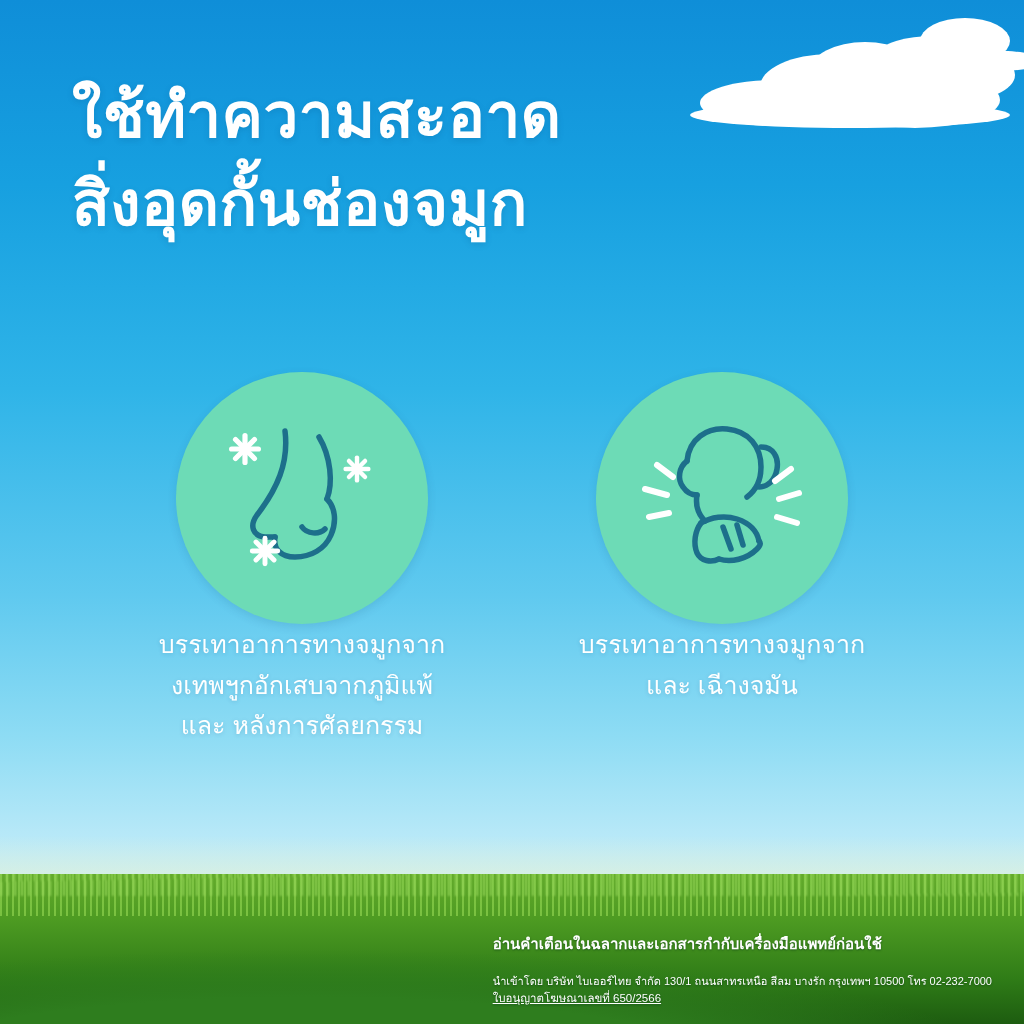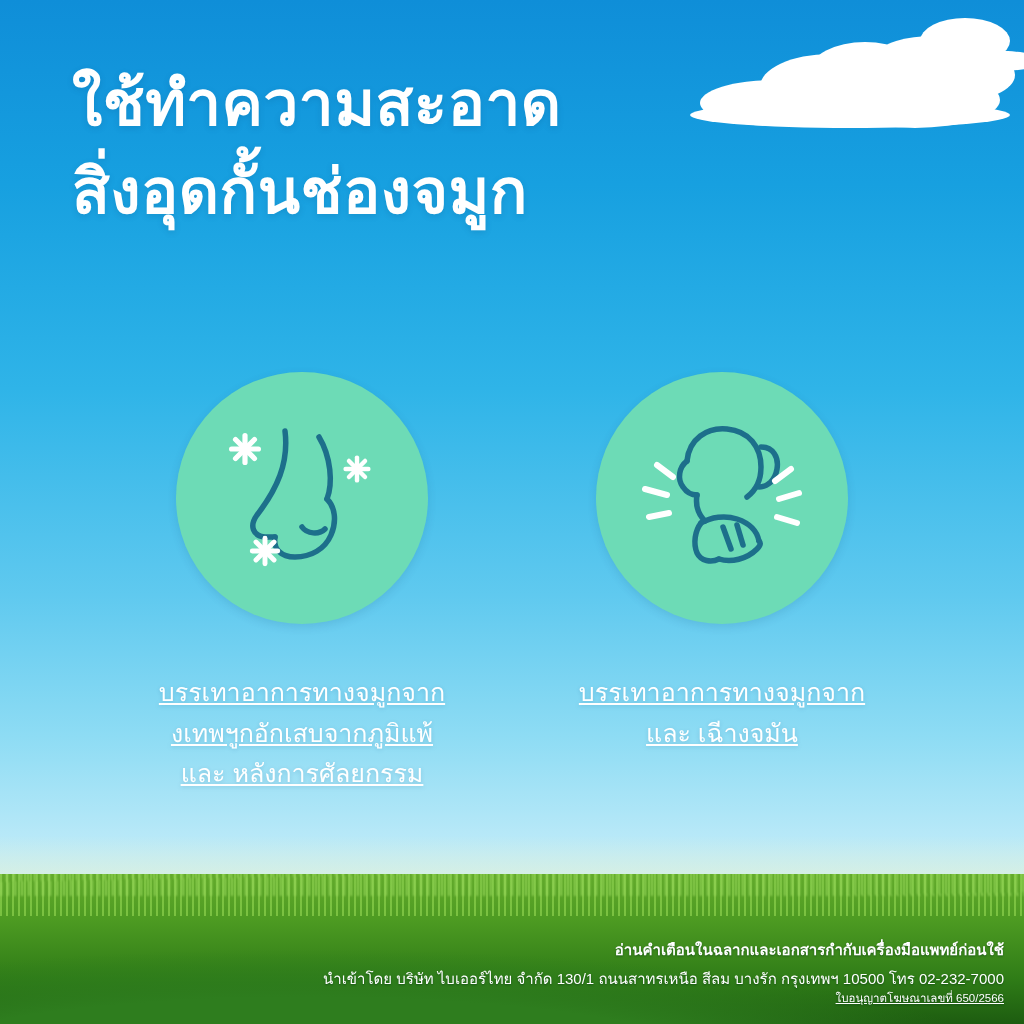--- a/index.html
+++ b/index.html
@@ -46,21 +46,21 @@
   .cloud-a .p6 { left: 0px;   top: 74px;  width: 320px; height: 26px; }
 
   .cloud-b { top: 10px; left: 880px; width: 170px; height: 70px; }
   .cloud-b .p1 { left: 0px;  top: 26px; width: 110px; height: 34px; }
   .cloud-b .p2 { left: 40px; top: 8px;  width: 90px;  height: 46px; }
   .cloud-b .p3 { left: 20px; top: 40px; width: 150px; height: 22px; }
 
   
   .headline {
     position: absolute;
-    top: 60px;
+    top: 72px;
     left: 72px;
     color: #ffffff;
     font-size: 62px;
     font-weight: bold;
     line-height: 1.42;
     letter-spacing: 0.5px;
     text-shadow: 0 2px 6px rgba(0, 70, 120, 0.18);
     white-space: nowrap;
   }
   .headline .line2 { display: block; }
@@ -84,28 +84,26 @@
     width: 252px;
     height: 252px;
     border-radius: 50%;
     background: #6ddbb6;
     display: flex;
     align-items: center;
     justify-content: center;
     box-shadow: 0 3px 10px rgba(0, 60, 100, 0.12);
   }
   .caption {
-    margin-top: 48px;
     color: #ffffff;
     font-size: 25px;
     line-height: 1.62;
     text-align: center;
     text-shadow: 0 1px 4px rgba(0, 70, 120, 0.18);
     white-space: nowrap;
-    text-decoration: underline;
   }
 
   
   .grass {
     position: absolute;
     left: 0;
     bottom: 0;
     width: 1024px;
     height: 150px;
     background:
@@ -141,30 +139,29 @@
     bottom: 148px;
     width: 1024px;
     height: 40px;
     background: linear-gradient(to bottom, rgba(255,255,255,0) 0%, rgba(220,240,210,0.55) 100%);
     pointer-events: none;
   }
 
   
   .legal {
     position: absolute;
-    right: 20px;
+    right: 32px;
     bottom: 16px;
-    text-align: right;
     color: #ffffff;
     text-shadow: 0 1px 2px rgba(0, 50, 20, 0.55);
     line-height: 1.55;
   }
   .legal .l1 { font-size: 15px; font-weight: bold; }
   .legal .l2 { font-size: 15px; font-weight: bold; }
-  .legal .l3 { font-size: 15px; margin-top: 6px; }
+  .legal .l3 { font-size: 11px; margin-top: 18px; }
   .legal .l4 { font-size: 11.5px; text-decoration: underline; }
 </style>
 </head>
 <body>
 
 <div class="poster">
 
   <div class="cloud cloud-a">
     <span class="p1"></span>
       <span class="p2"></span>

